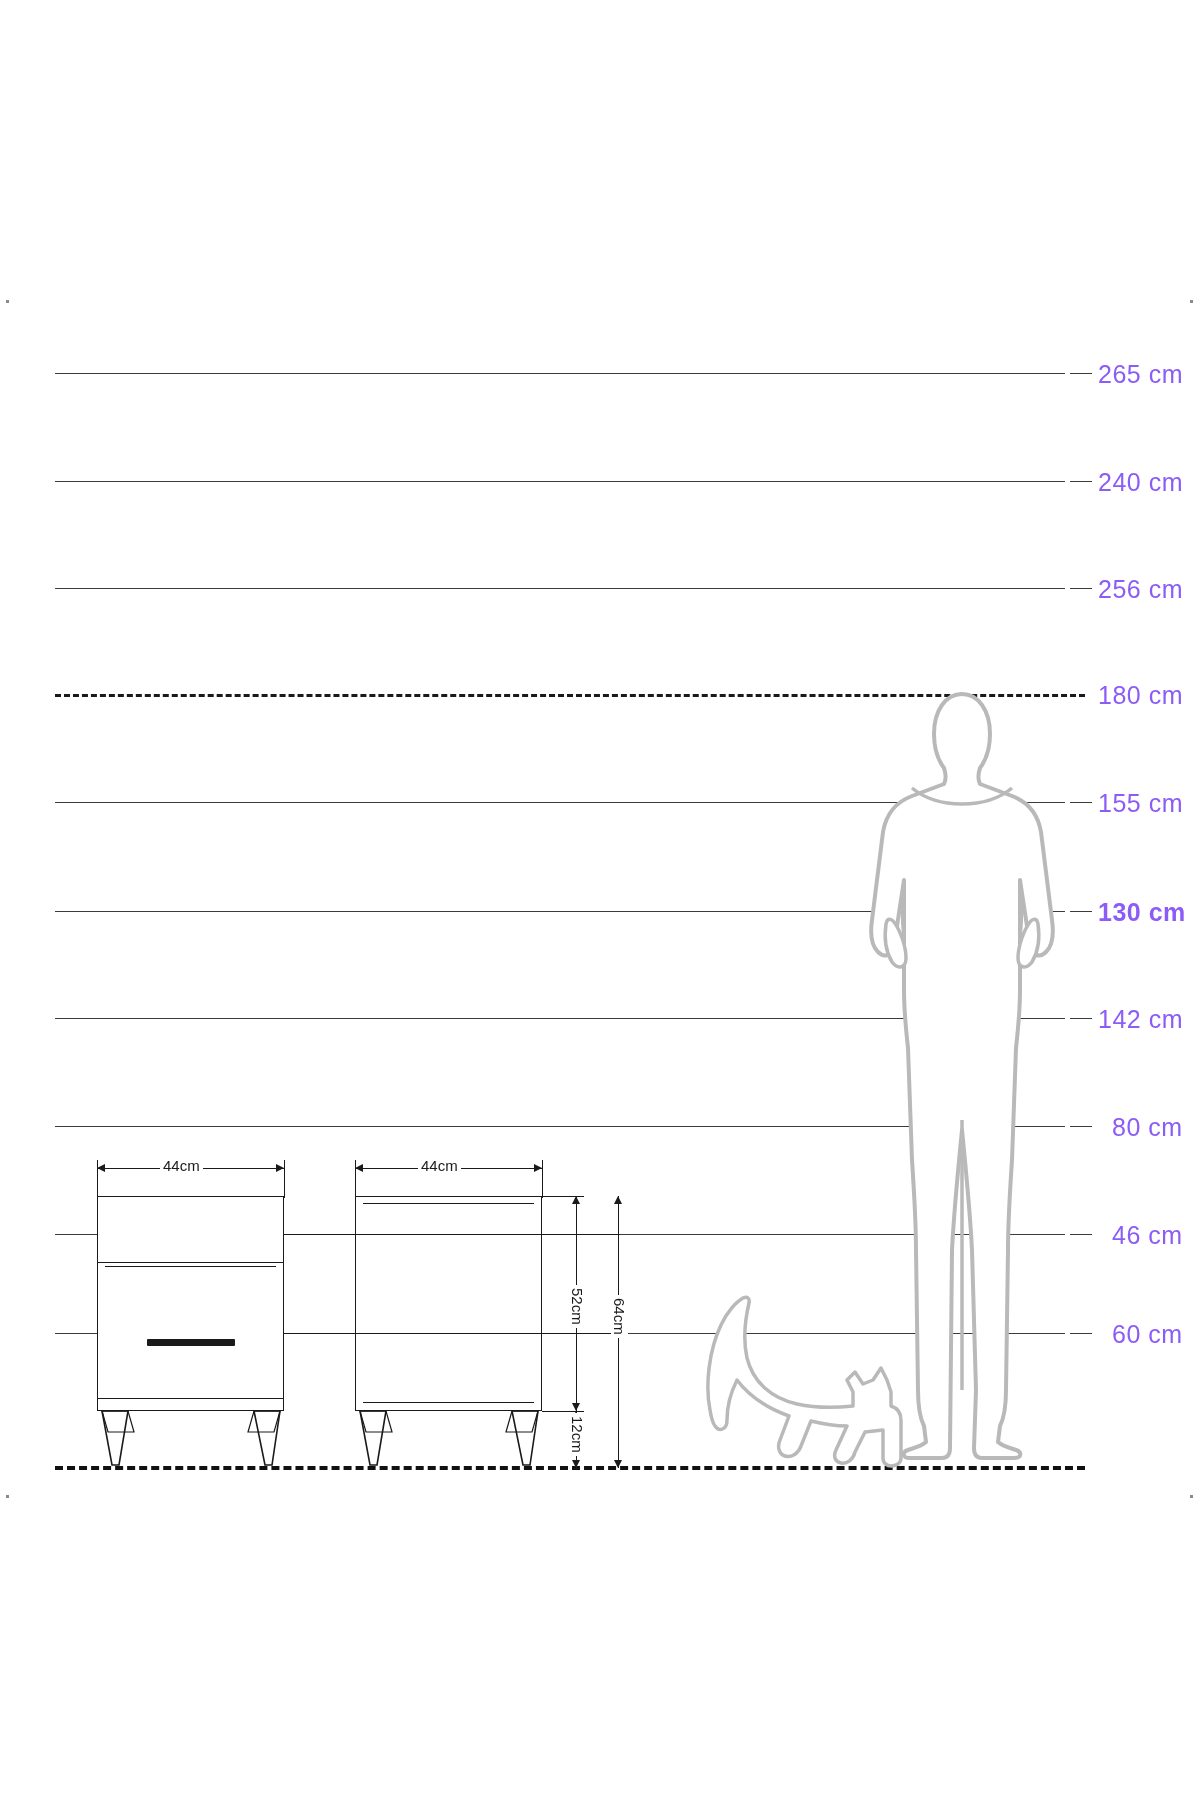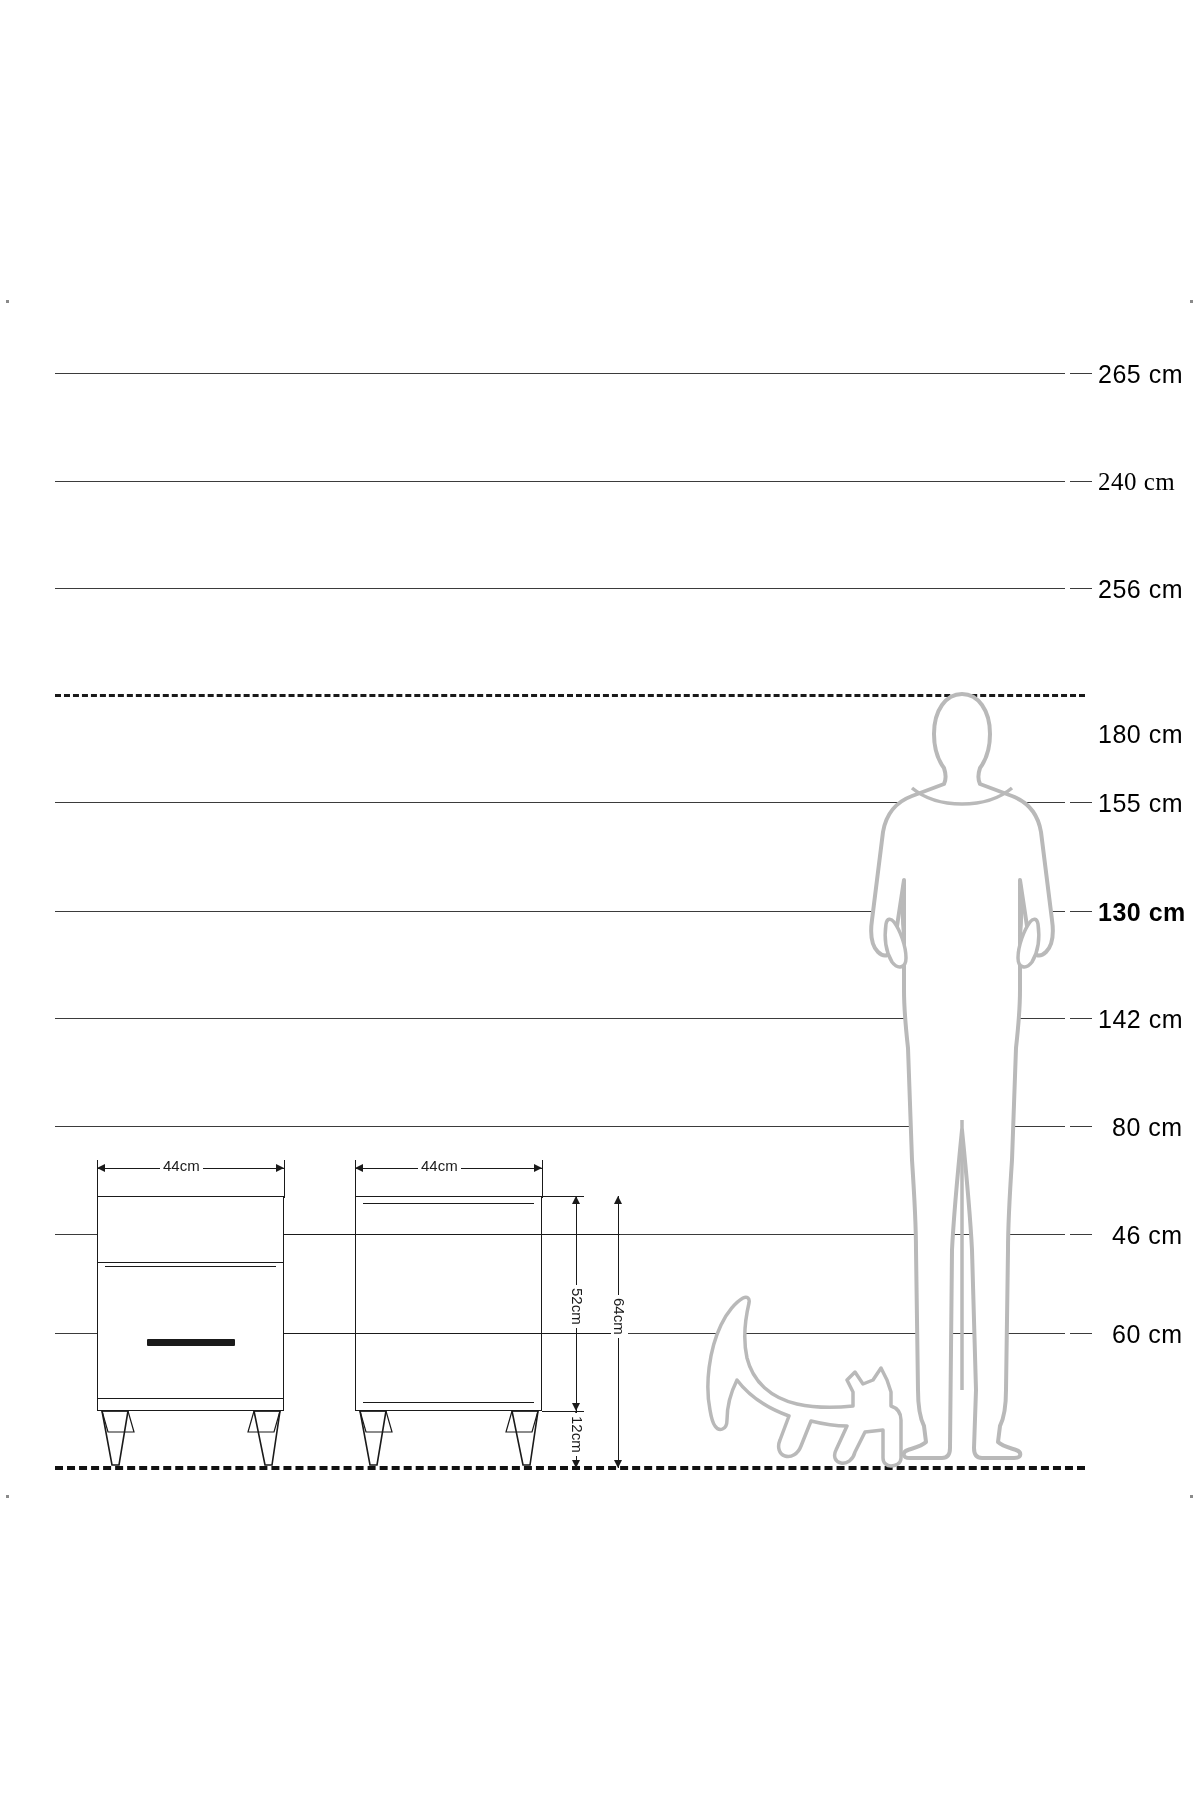--- a/index.html
+++ b/index.html
@@ -32,21 +32,21 @@
   }
   .tick {
     position: absolute;
     height: 0;
     border-top: 1.6px solid #3b3b3b;
   }
   .scale-label {
     position: absolute;
     font-size: 25px;
     letter-spacing: 0.5px;
-    color: #000000;
+    color: #8b5cf6;
     white-space: nowrap;
   }
   .corner-dot {
     position: absolute;
     width: 3px;
     height: 3px;
     background: #8a8a8a;
   }
   .dimline {
     position: absolute;
@@ -134,28 +134,28 @@
   <div class="corner-dot" style="left:1190px;top:300px;"></div>
   <div class="corner-dot" style="left:6px;  top:1495px;"></div>
   <div class="corner-dot" style="left:1190px;top:1495px;"></div>
 
   <div class="gridline" style="left:55px; top:373px; width:1010px;"></div>
   <div class="tick" style="left:1070px; top:373px; width:22px;"></div>
   <div class="scale-label" style="left:1098px; top:360px;">265 cm</div>
 
   <div class="gridline" style="left:55px; top:481px; width:1010px;"></div>
   <div class="tick" style="left:1070px; top:481px; width:22px;"></div>
-  <div class="scale-label" style="left:1098px; top:468px;font-family:Liberation Serif, serif;">240 cm</div>
+  <div class="scale-label" style="left:1098px; top:468px;">240 cm</div>
 
   <div class="gridline" style="left:55px; top:588px; width:1010px;"></div>
   <div class="tick" style="left:1070px; top:588px; width:22px;"></div>
   <div class="scale-label" style="left:1098px; top:575px;">256 cm</div>
 
   <div class="gridline dashed" style="left:55px; top:694px; width:1030px;"></div>
-  <div class="scale-label" style="left:1098px; top:720px;">180 cm</div>
+  <div class="scale-label" style="left:1098px; top:681px;">180 cm</div>
 
   <div class="gridline" style="left:55px; top:802px; width:1010px;"></div>
   <div class="tick" style="left:1070px; top:802px; width:22px;"></div>
   <div class="scale-label" style="left:1098px; top:789px;">155 cm</div>
 
   <div class="gridline" style="left:55px; top:911px; width:1010px;"></div>
   <div class="tick" style="left:1070px; top:911px; width:22px;"></div>
   <div class="scale-label" style="left:1098px; top:898px;font-weight:bold;">130 cm</div>
 
   <div class="gridline" style="left:55px; top:1018px; width:1010px;"></div>

